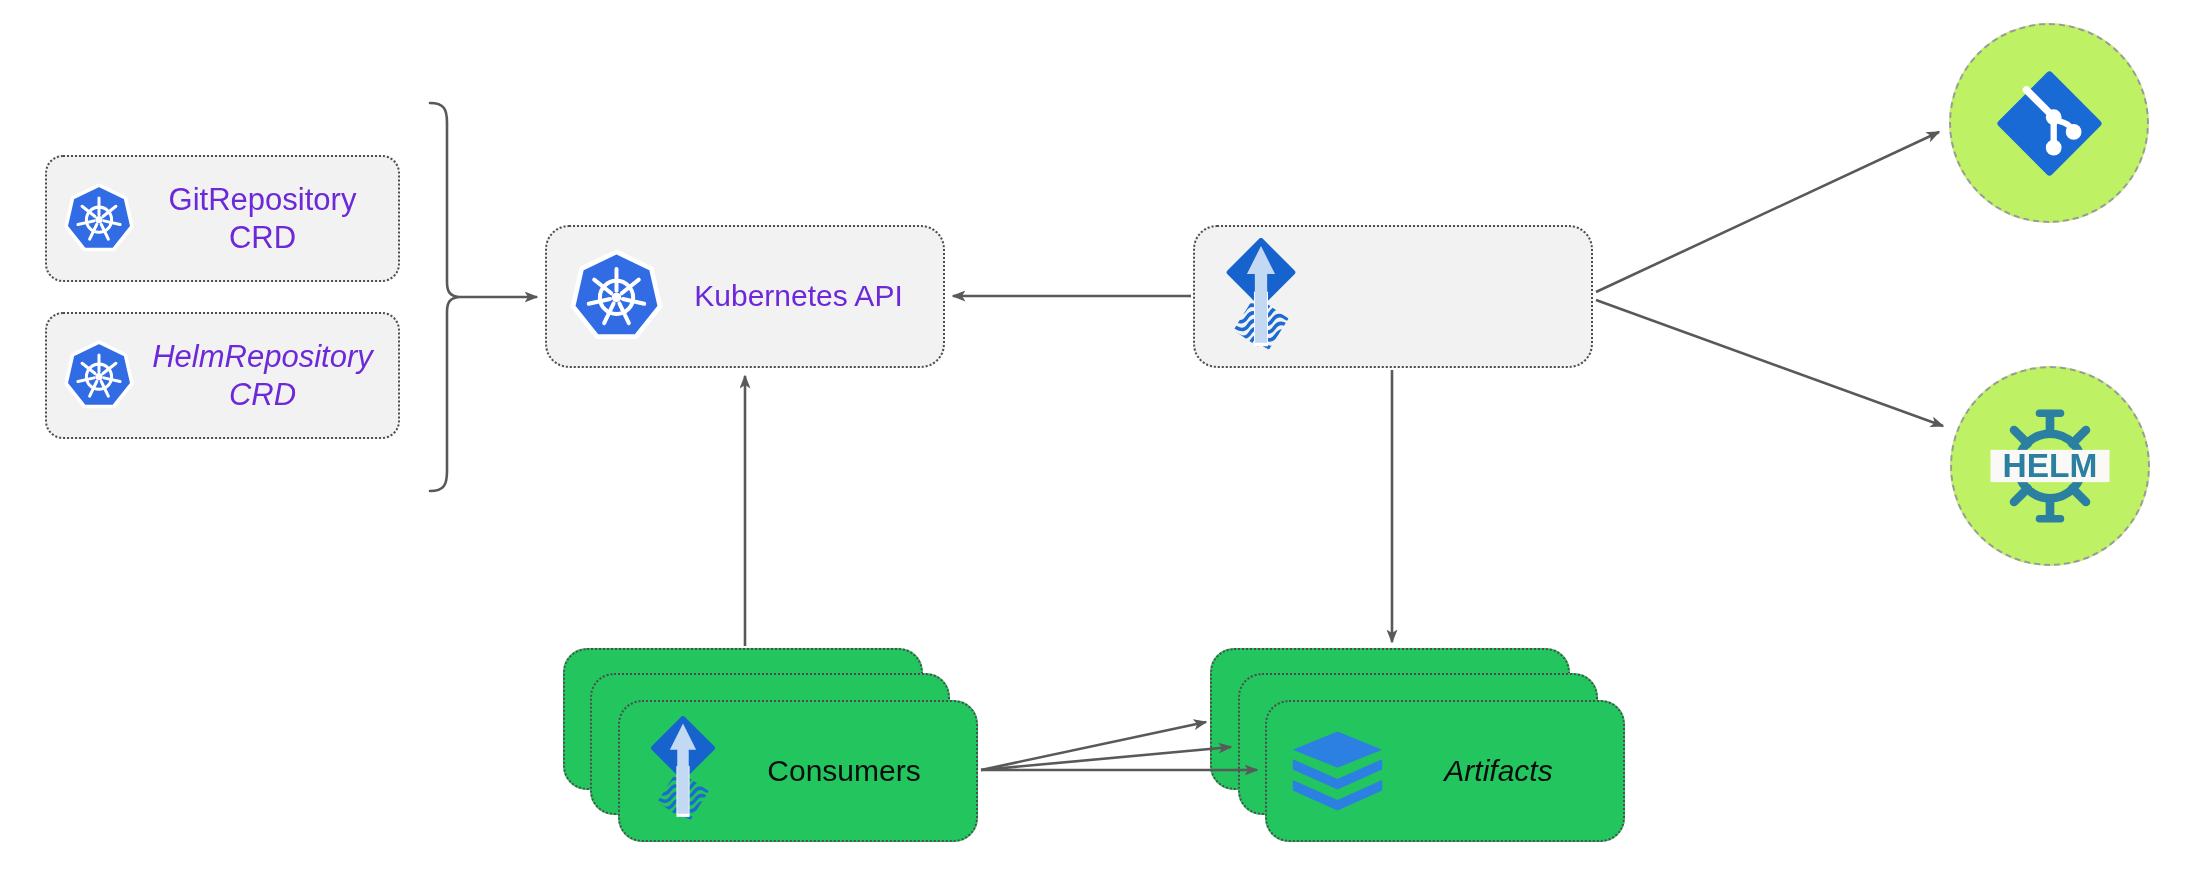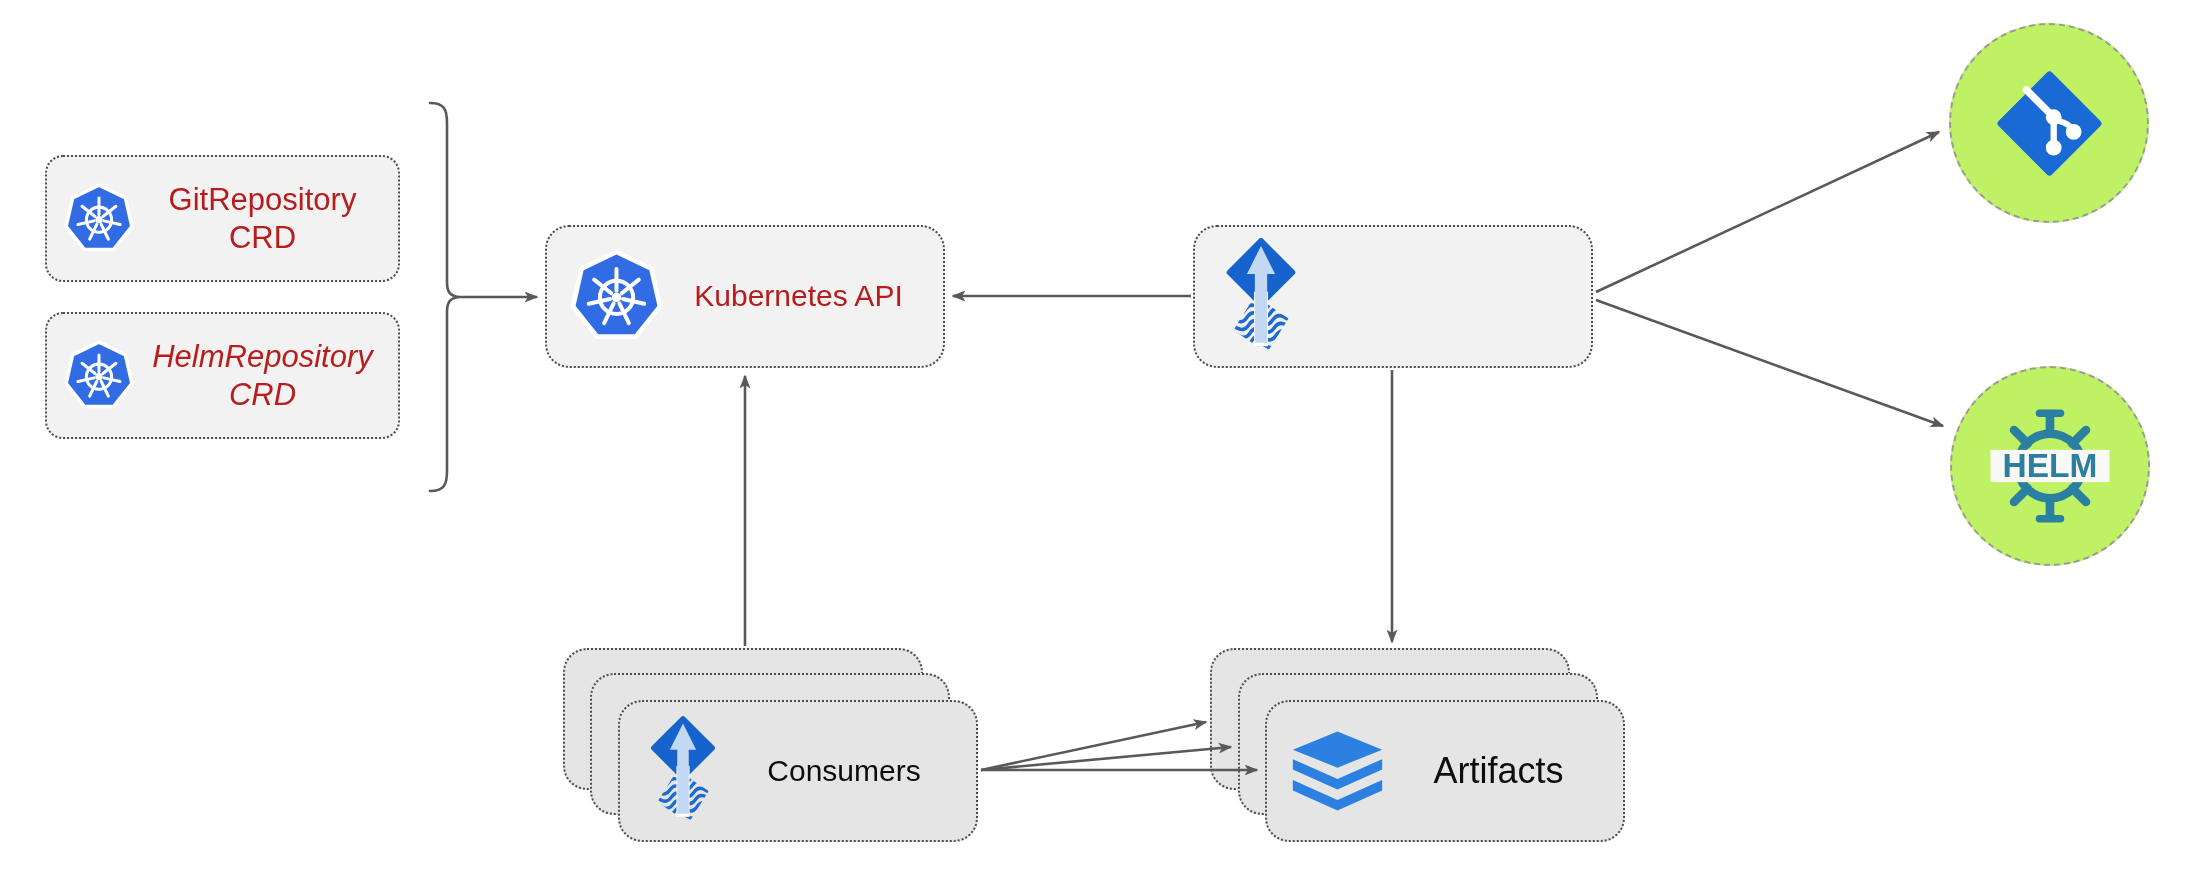--- a/index.html
+++ b/index.html
@@ -1,26 +1,26 @@
 <!DOCTYPE html>
 <html><head>
 <meta charset="utf-8">
 <style>
   html,body{margin:0;padding:0;background:#ffffff;}
   .canvas{position:relative;width:2198px;height:878px;background:#ffffff;overflow:hidden;
           font-family:"Liberation Sans", sans-serif;color:#0d0d0d;}
   .overlay{position:absolute;left:0;top:0;pointer-events:none;z-index:3;}
   .node{position:absolute;background:#f2f2f2;border:2px dotted #4d4d4d;border-radius:20px;
         box-sizing:border-box;display:flex;align-items:center;z-index:2;}
-  .node .label{flex:1;text-align:center;white-space:pre-line;font-size:30px;line-height:1.22;color:#b91c1c;}
+  .node .label{flex:1;text-align:center;white-space:pre-line;font-size:30px;line-height:1.22;color:#6d28d9;}
   .crd{border-radius:18px;padding:0 16px;gap:8px;}
   .crd .label{font-size:31px;}
   .bignode{border-radius:24px;padding:0 22px;gap:12px;}
   .stack{position:absolute;z-index:2;}
-  .stack-layer{position:absolute;width:360px;height:142px;background:#e5e5e5;
+  .stack-layer{position:absolute;width:360px;height:142px;background:#22c55e;
                border:2px dotted #4d4d4d;border-radius:24px;box-sizing:border-box;justify-content:flex-end;}
   .stack .front{display:flex;align-items:center;padding:0 22px;gap:10px;}
   .endpoint{position:absolute;width:200px;height:200px;border-radius:50%;background:#bef264;
             border:2px dashed #9a9a9a;box-sizing:border-box;display:flex;align-items:center;
             justify-content:center;z-index:2;}
   .icon{flex:none;display:flex;align-items:center;justify-content:center;}
   .helm-mask{fill:#faf9f5;}
   .helm-text{font-family:"Liberation Sans", sans-serif;font-weight:bold;font-size:27px;fill:#2b7fa0;}
 </style>
 </head>
@@ -168,21 +168,21 @@
     <div class="stack-layer" style="left:0;top:0;"></div>
     <div class="stack-layer" style="left:28px;top:25px;"></div>
     <div class="stack-layer front" style="left:55px;top:52px;">
       <span class="icon" style="width:97px;height:95px;">
         <svg viewBox="0 0 100 100" width="97" height="95">
           <polygon points="50,8 97,27 50,46 3,27" fill="#2b80e1"></polygon>
           <path d="M3,37 L50,58 L97,37 L97,48 L50,69 L3,48 Z" fill="#2b80e1"></path>
           <path d="M3,59 L50,80 L97,59 L97,70 L50,91 L3,70 Z" fill="#2b80e1"></path>
         </svg>
       </span>
-      <div class="label" style="flex:1;text-align:center;font-size:36px;">Artifacts</div>
+      <div class="label" style="flex:1;text-align:center;font-size:30px;font-style:italic;">Artifacts</div>
     </div>
   </div>
 
   <div class="endpoint" style="left:1949px;top:23px;">
     <span class="icon">
       <svg viewBox="0 0 100 100" width="105" height="105">
         <path d="M50,4 L96,50 L50,96 L4,50 Z" fill="#1a6ad6" stroke="#1a6ad6" stroke-width="7" stroke-linejoin="round"></path>
         <g stroke="#ffffff" stroke-linecap="round" fill="none">
           <line x1="28" y1="18" x2="50" y2="40" stroke-width="7"></line>
           <line x1="54" y1="51" x2="54" y2="66" stroke-width="6"></line>

